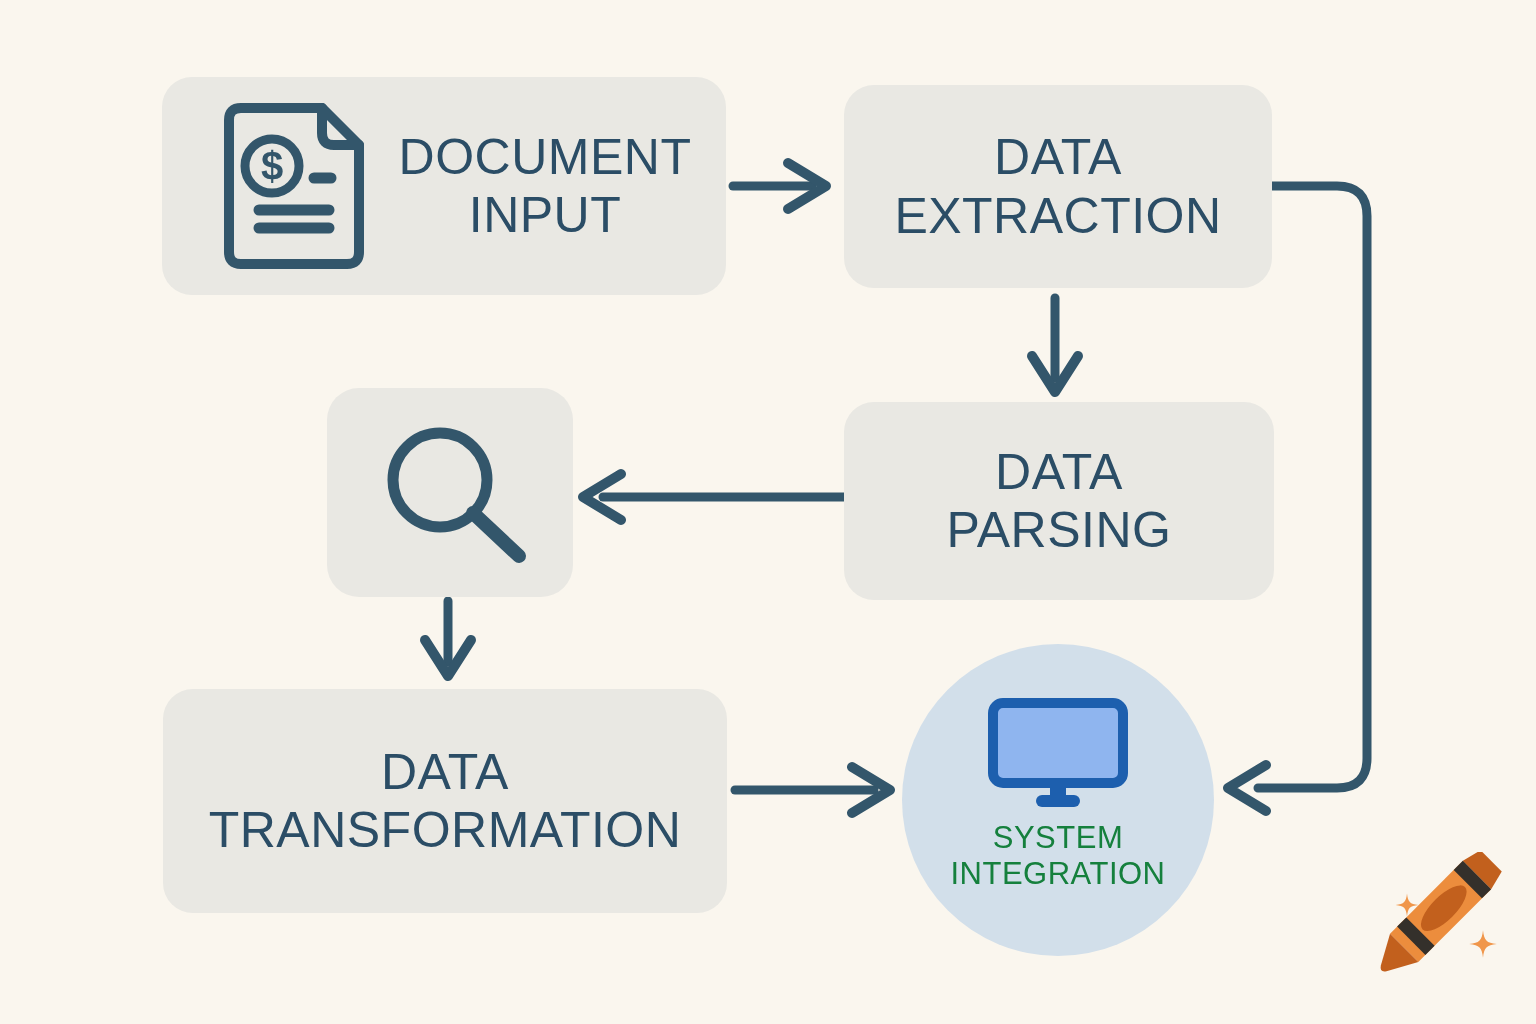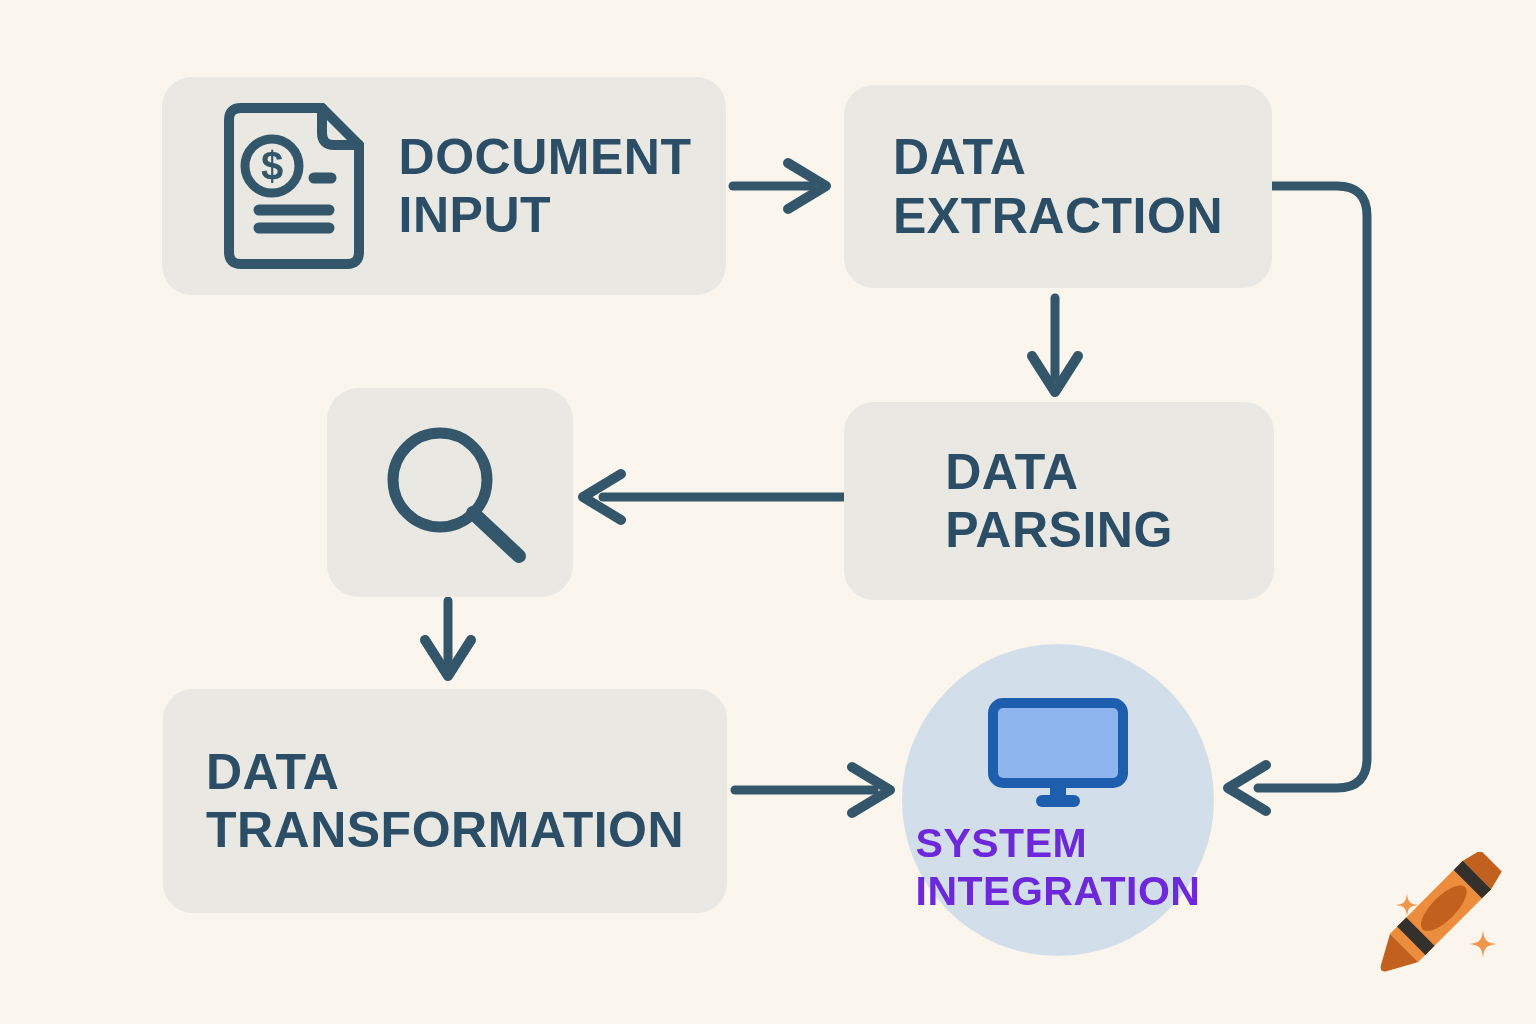--- a/index.html
+++ b/index.html
@@ -20,48 +20,49 @@
   .node {
     position: absolute;
     background: #e9e8e3;
     border-radius: 30px;
     display: flex;
     align-items: center;
     justify-content: center;
     z-index: 2;
   }
   .node-label {
-    font-weight: 700;
+    font-weight: 400;
     font-size: 50px;
     line-height: 1.17;
     letter-spacing: 0.5px;
     color: #2b4d66;
+    text-align: center;
     white-space: pre-line;
     width: max-content;
   }
   #node-document-input { left: 162px; top: 77px;  width: 564px; height: 218px; justify-content: flex-start; }
   #node-document-input .doc-icon-wrap { margin-left: 62px; flex: 0 0 auto; display: flex; }
   #node-document-input .label-wrap { flex: 1 1 auto; display: flex; justify-content: center; }
   #node-data-extraction { left: 844px; top: 85px;  width: 428px; height: 203px; }
   #node-data-parsing    { left: 844px; top: 402px; width: 430px; height: 198px; }
   #node-search          { left: 327px; top: 388px; width: 246px; height: 209px; border-radius: 32px; }
   #node-data-transformation { left: 163px; top: 689px; width: 564px; height: 224px; }
   #node-system-integration {
     left: 902px; top: 644px; width: 312px; height: 312px;
     border-radius: 50%;
     background: #d2dfea;
     flex-direction: column;
     justify-content: flex-start;
     padding-top: 54px;
     box-sizing: border-box;
   }
   #node-system-integration .node-label {
-    font-size: 41px;
+    font-size: 31px;
     line-height: 1.16;
-    color: #6d28d9;
+    color: #15803d;
     margin-top: 10px;
   }
   .search-icon-svg { position: absolute; left: 0; top: 0; }
   .watermark {
     position: absolute;
     left: 1372px; top: 852px;
     width: 140px; height: 156px;
     z-index: 3;
   }
 </style>

